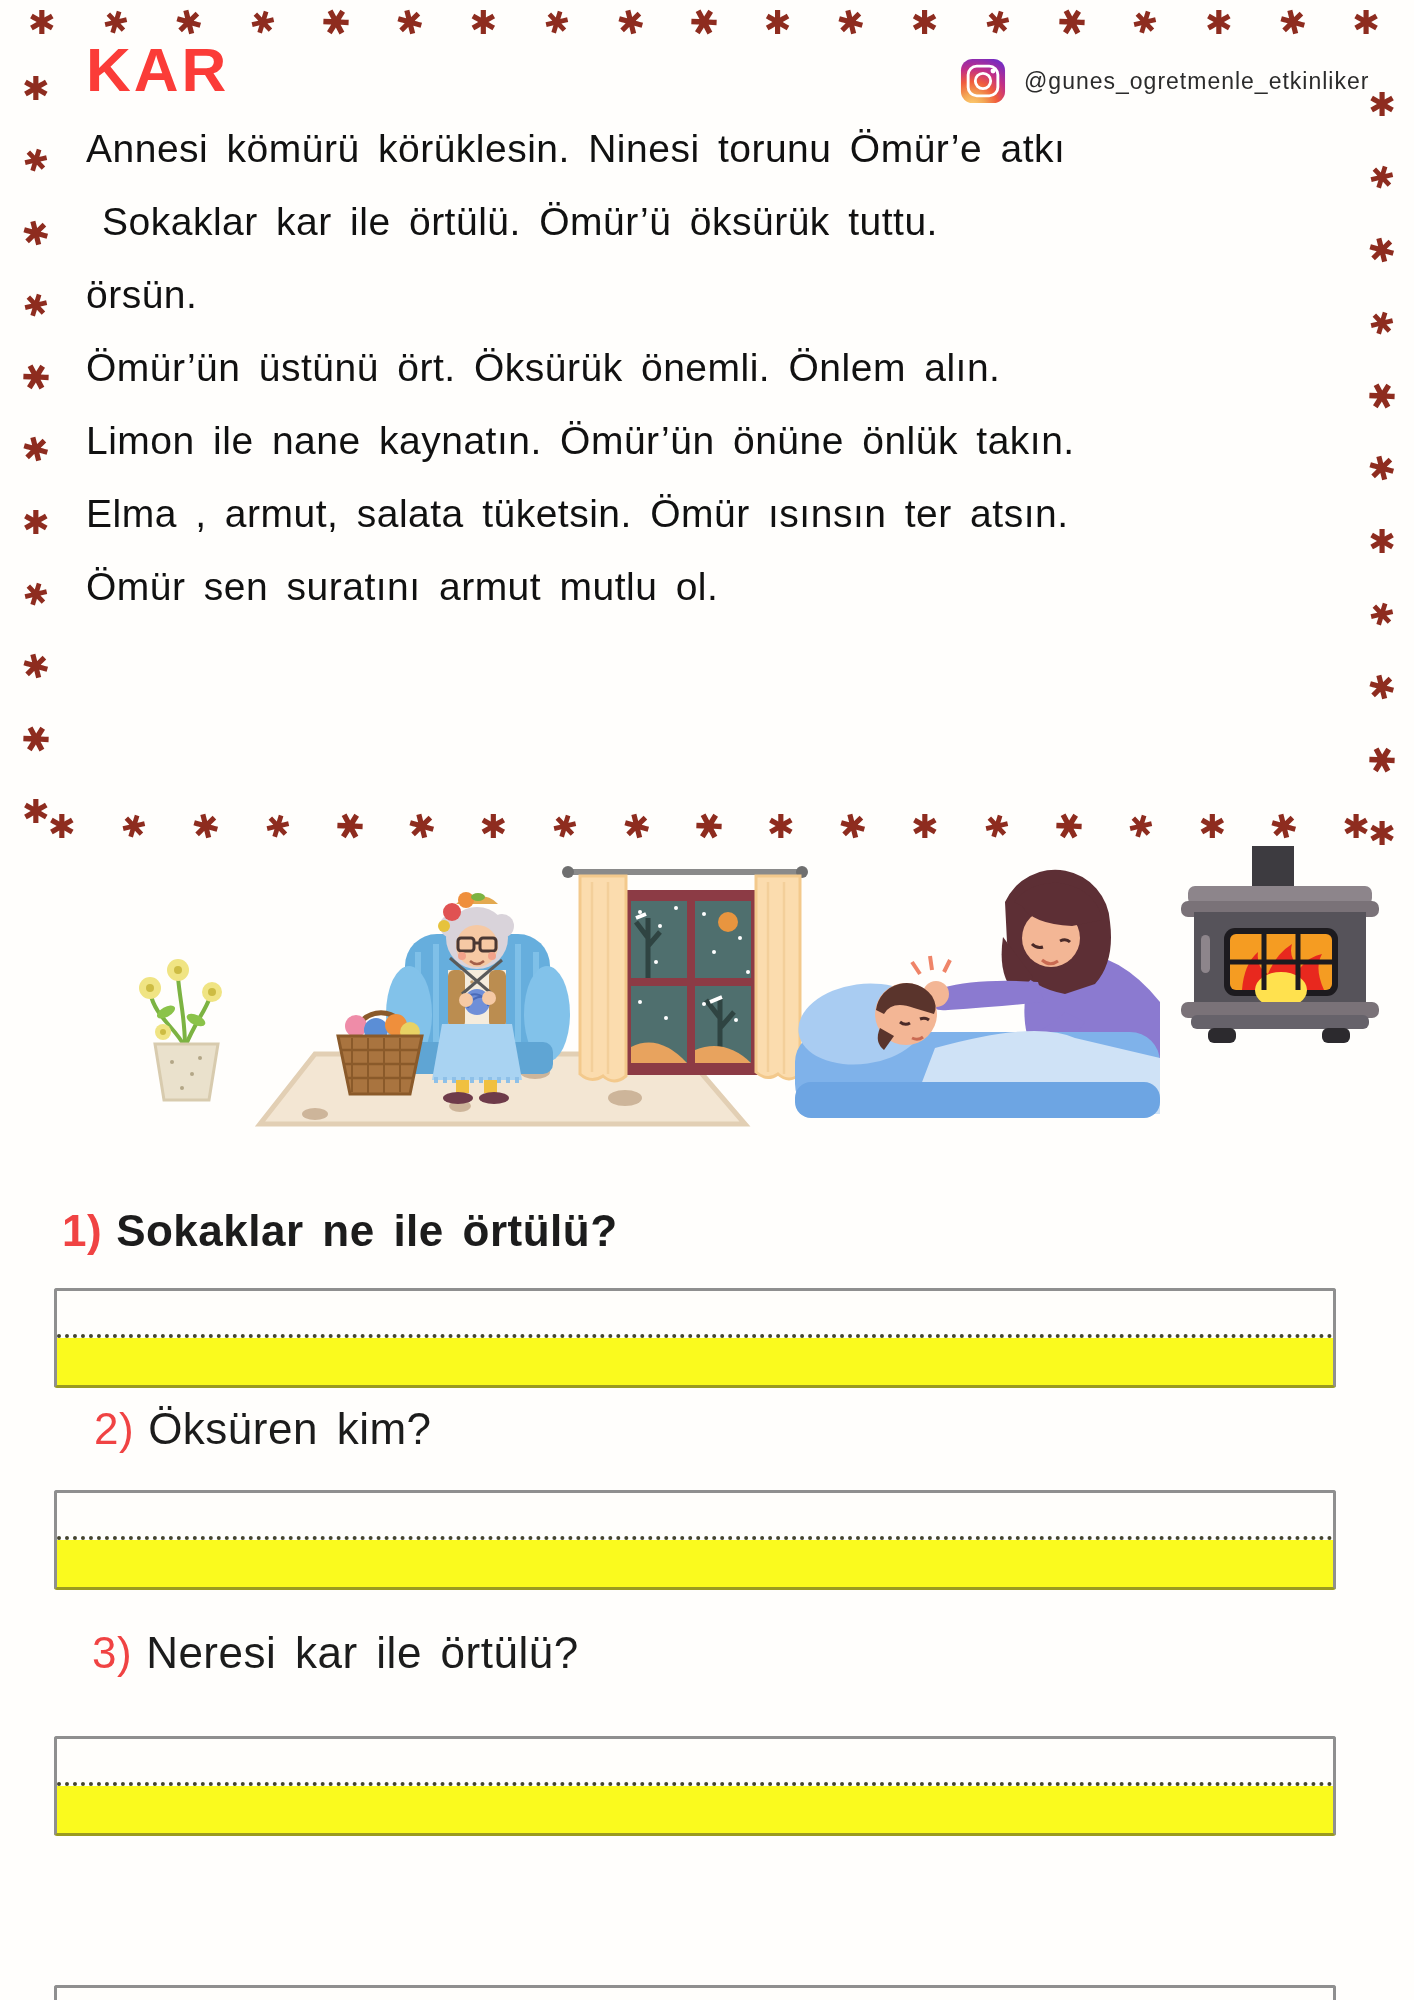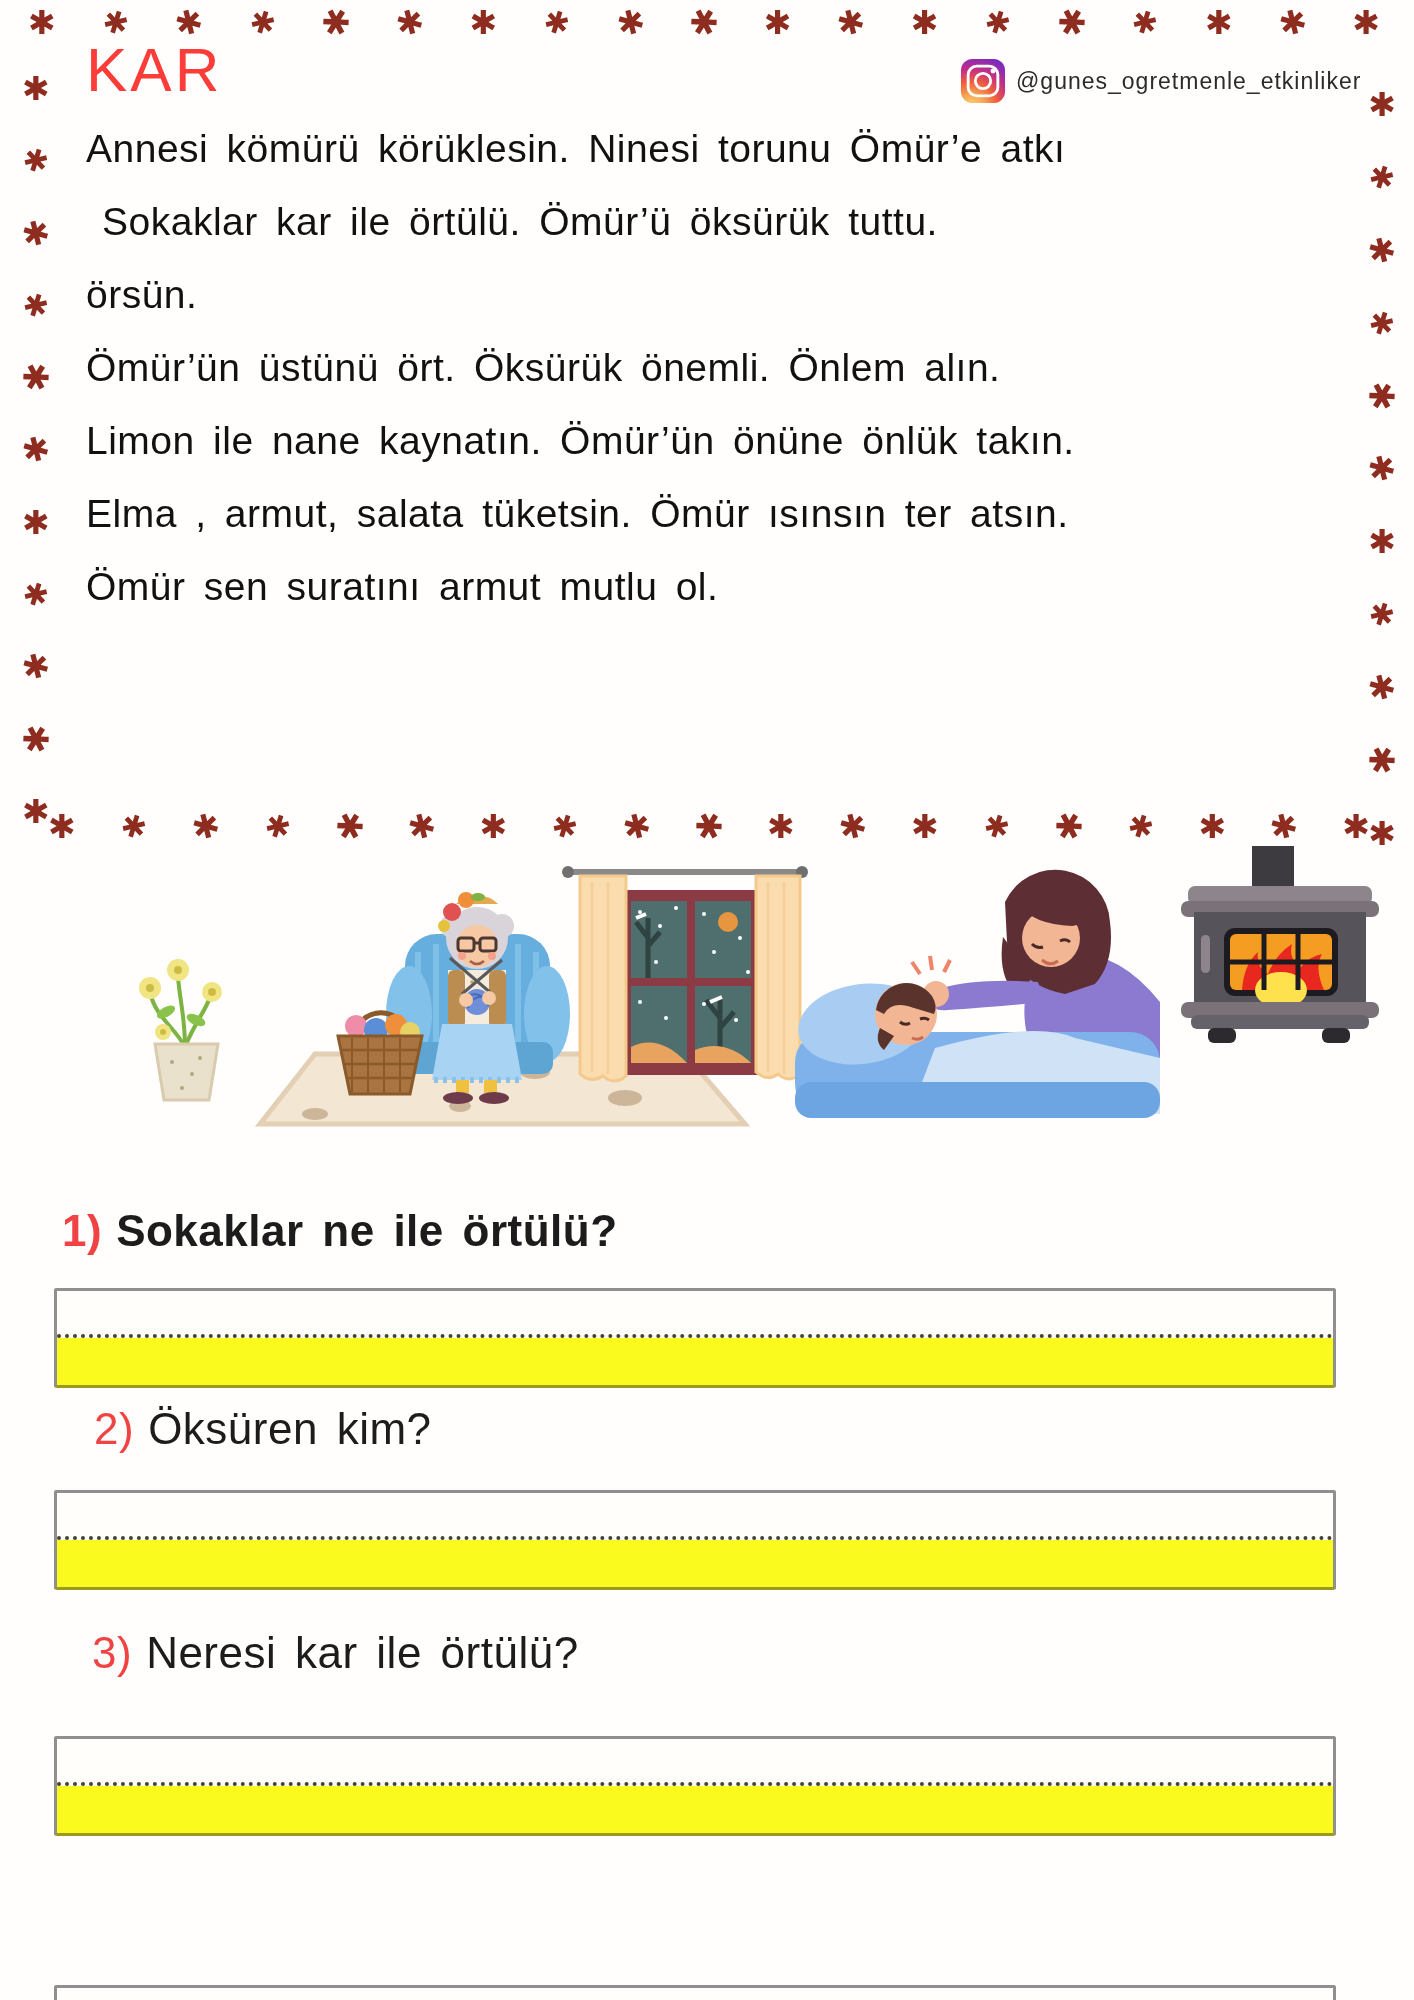--- a/index.html
+++ b/index.html
@@ -23,25 +23,25 @@
     font-size:33px;line-height:1;
     color:#8e2c1f;
   }
   .star:nth-child(2n){transform:rotate(17deg) scale(.92);}
   .star:nth-child(3n){transform:rotate(-14deg);}
   .star:nth-child(5n){transform:rotate(32deg) scale(1.05);}
   
   .title{
     position:absolute;top:34px;left:86px;
     font-size:62px;letter-spacing:3px;
-    color:#fb3c38;font-weight:400;
+    color:#fb3c38;font-weight:700;
   }
   .ig-badge{position:absolute;top:58px;left:960px;display:flex;align-items:center;gap:10px;}
   .ig-badge svg{width:46px;height:46px;display:block;}
-  .ig-handle{font-size:23px;color:#2b2b2b;letter-spacing:1px;}
+  .ig-handle{font-size:23px;color:#2b2b2b;letter-spacing:1px;margin-left:8px;}
   
   .story{
     position:absolute;top:112px;left:86px;width:1010px;
     font-size:39px;line-height:73px;
     letter-spacing:.5px;word-spacing:7px;color:#111;
   }
   .story .line{white-space:nowrap;}
   .story .line.indent{padding-left:16px;}
   
   .illustrations{position:absolute;top:842px;left:100px;width:1300px;height:290px;}

